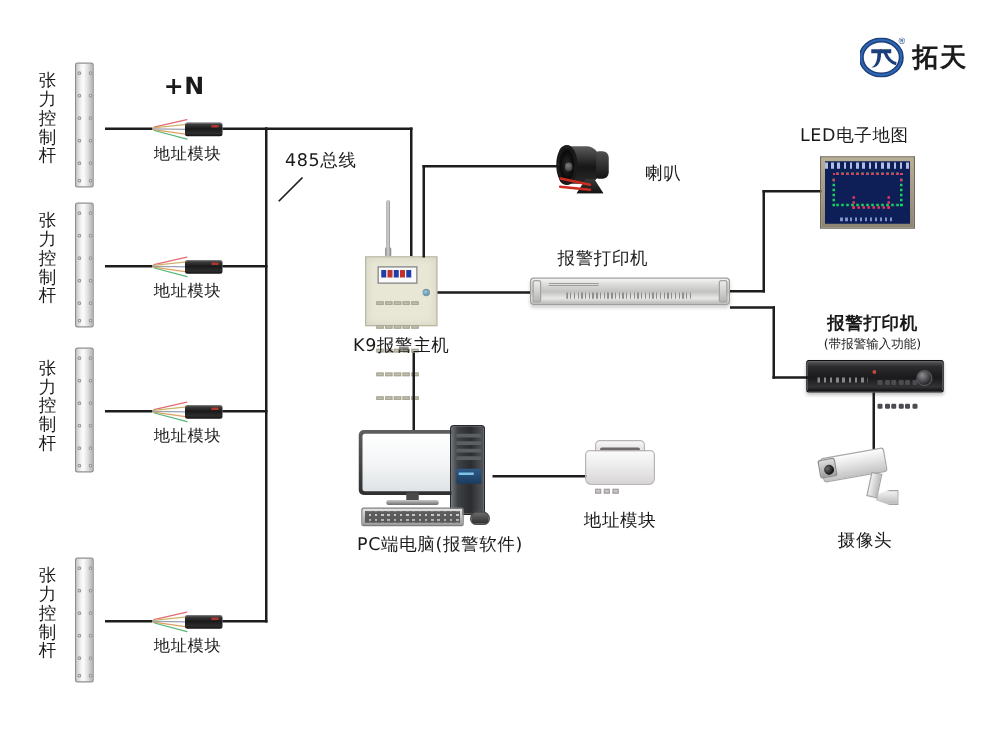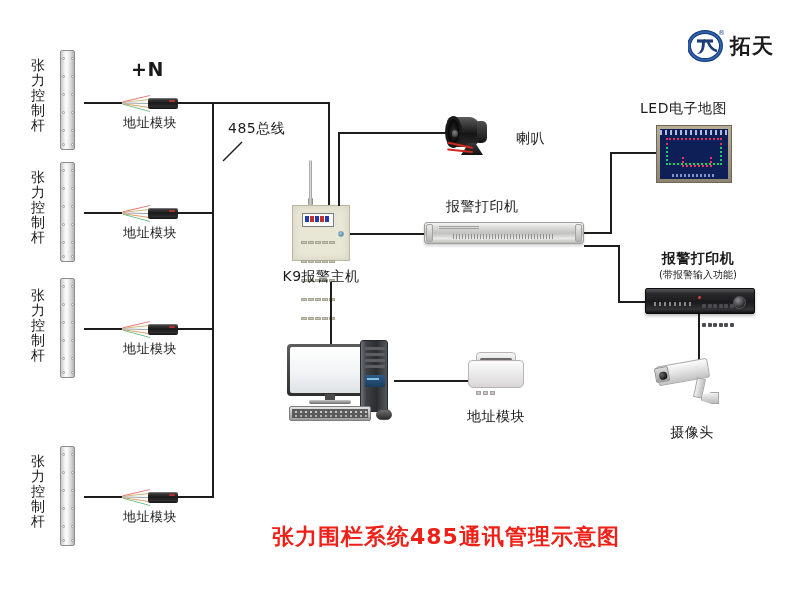--- a/index.html
+++ b/index.html
@@ -426,27 +426,27 @@
     <div class="bay" style="top:6px"></div>
     <div class="bay" style="top:12px"></div>
     <div class="bay" style="top:18px"></div>
     <div class="bay" style="top:24px"></div>
     <div class="pnl"></div>
   </div>
   <div class="kbd" style="left:289px;top:406px;">
       <div class="keys"></div>
     </div>
   <div class="mouse" style="left:376px;top:409px;"></div>
+  <div class="lbl c" style="left:352px;top:427px;font-size:14px;">PC端电脑(报警软件)</div>
 
   <div class="wire wh" style="left:394px;top:380px;width:76px;"></div>
 
   <div class="printer" style="left:468px;top:352px;">
     <div class="lid"></div>
     <div class="slot"></div>
     <div class="body">
       <div class="btns"><b></b><b></b><b></b></div>
     </div>
   </div>
   <div class="lbl c" style="left:496px;top:408px;font-size:14px;">地址模块</div>
 
-  <div class="title" style="left:272px;top:522px;">张力围栏系统485通讯管理示意图</div>
 
 </div>
 
 </body></html>

